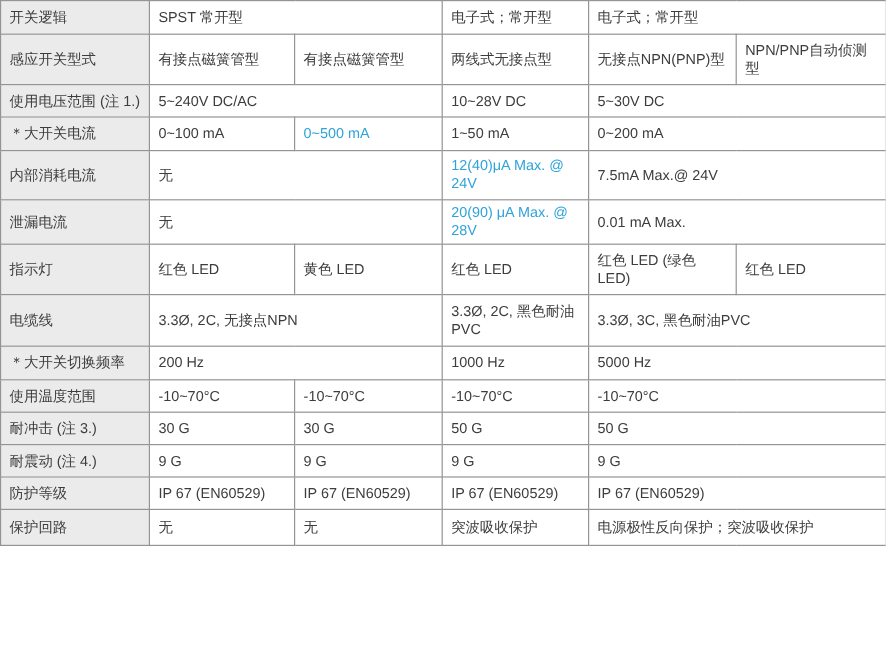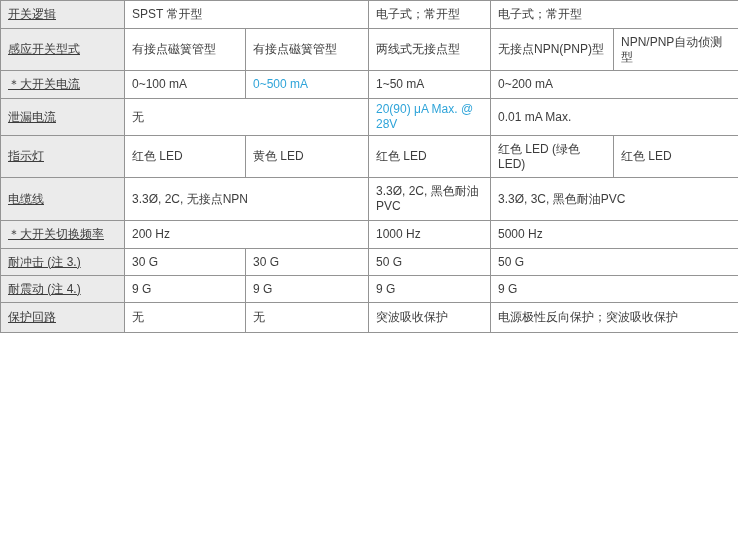--- a/index.html
+++ b/index.html
@@ -22,21 +22,21 @@
   .spec-table th,.spec-table td{
     border:1px solid var(--border);
     padding:3px 7px;
     vertical-align:middle;
     line-height:15px;
     text-align:left;
     font-weight:normal;
     overflow:hidden;
     word-wrap:break-word;
   }
-  .spec-table th{background:var(--row-header-bg);text-decoration:underline;}
+  .spec-table th{background:var(--row-header-bg);}
   .spec-table td{background:var(--cell-bg);}
   .spec-table td.accent{color:var(--accent-blue);margin-left:16px;}
 </style>
 </head>
 <body>
 
 <table class="spec-table">
   <colgroup>
     <col style="width:124px">
       <col style="width:121px">
@@ -53,26 +53,38 @@
       <td colspan="2">电子式；常开型</td>
     </tr>
     <tr style="height:42px">
       <th>感应开关型式</th>
       <td>有接点磁簧管型</td>
       <td>有接点磁簧管型</td>
       <td>两线式无接点型</td>
       <td>无接点NPN(PNP)型</td>
       <td>NPN/PNP自动侦测型</td>
     </tr>
+    <tr style="height:27px">
+      <th>使用电压范围 (注 1.)</th>
+      <td colspan="2">5~240V DC/AC</td>
+      <td>10~28V DC</td>
+      <td colspan="2">5~30V DC</td>
+    </tr>
     <tr style="height:28px">
       <th>＊大开关电流</th>
       <td>0~100 mA</td>
       <td class="accent">0~500 mA</td>
       <td>1~50 mA</td>
       <td colspan="2">0~200 mA</td>
+    </tr>
+    <tr style="height:41px">
+      <th>内部消耗电流</th>
+      <td colspan="2">无</td>
+      <td class="accent">12(40)μA Max. @ 24V</td>
+      <td colspan="2">7.5mA Max.@ 24V</td>
     </tr>
     <tr style="height:37px">
       <th>泄漏电流</th>
       <td colspan="2">无</td>
       <td class="accent">20(90) μA Max. @ 28V</td>
       <td colspan="2">0.01 mA Max.</td>
     </tr>
     <tr style="height:42px">
       <th>指示灯</th>
       <td>红色 LED</td>
@@ -87,33 +99,47 @@
       <td>3.3Ø, 2C, 黑色耐油PVC</td>
       <td colspan="2">3.3Ø, 3C, 黑色耐油PVC</td>
     </tr>
     <tr style="height:28px">
       <th>＊大开关切换频率</th>
       <td colspan="2">200 Hz</td>
       <td>1000 Hz</td>
       <td colspan="2">5000 Hz</td>
     </tr>
     <tr style="height:27px">
+      <th>使用温度范围</th>
+      <td>-10~70°C</td>
+      <td>-10~70°C</td>
+      <td>-10~70°C</td>
+      <td colspan="2">-10~70°C</td>
+    </tr>
+    <tr style="height:27px">
       <th>耐冲击 (注 3.)</th>
       <td>30 G</td>
       <td>30 G</td>
       <td>50 G</td>
       <td colspan="2">50 G</td>
     </tr>
     <tr style="height:27px">
       <th>耐震动 (注 4.)</th>
       <td>9 G</td>
       <td>9 G</td>
       <td>9 G</td>
       <td colspan="2">9 G</td>
     </tr>
+    <tr style="height:27px">
+      <th>防护等级</th>
+      <td>IP 67 (EN60529)</td>
+      <td>IP 67 (EN60529)</td>
+      <td>IP 67 (EN60529)</td>
+      <td colspan="2">IP 67 (EN60529)</td>
+    </tr>
     <tr style="height:30px">
       <th>保护回路</th>
       <td>无</td>
       <td>无</td>
       <td>突波吸收保护</td>
       <td colspan="2">电源极性反向保护；突波吸收保护</td>
     </tr>
   </tbody>
 </table>
 

